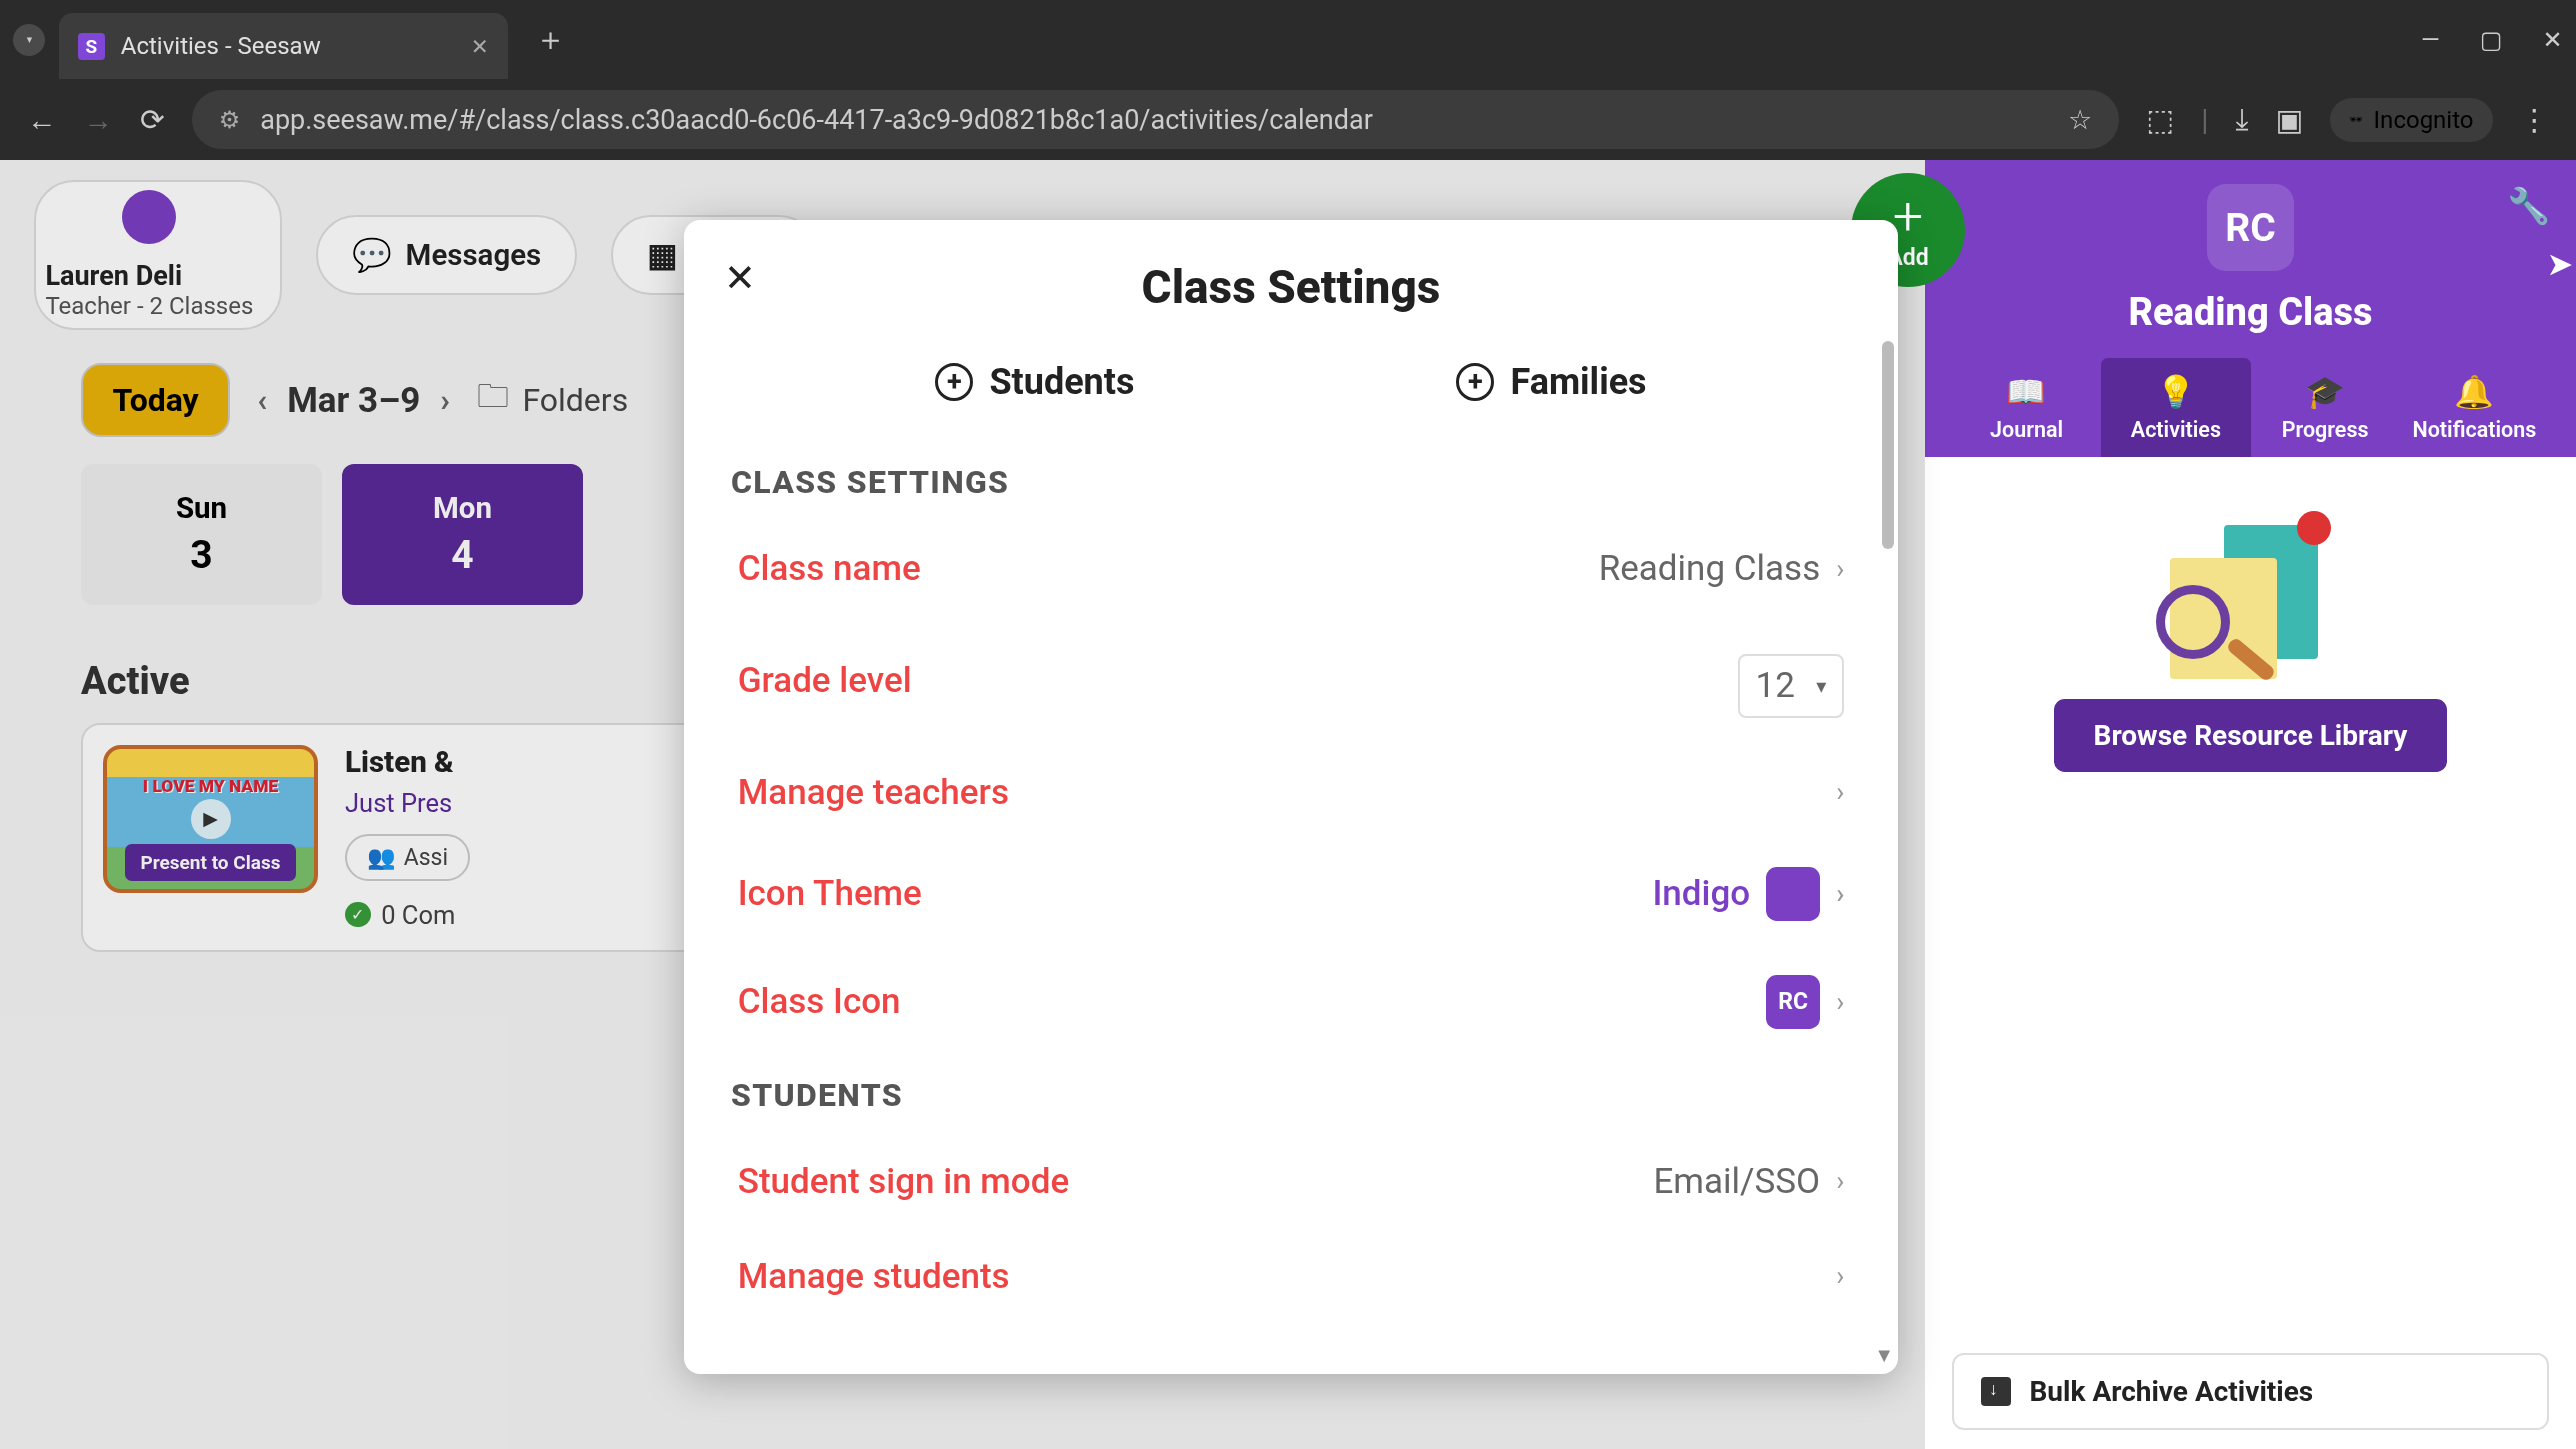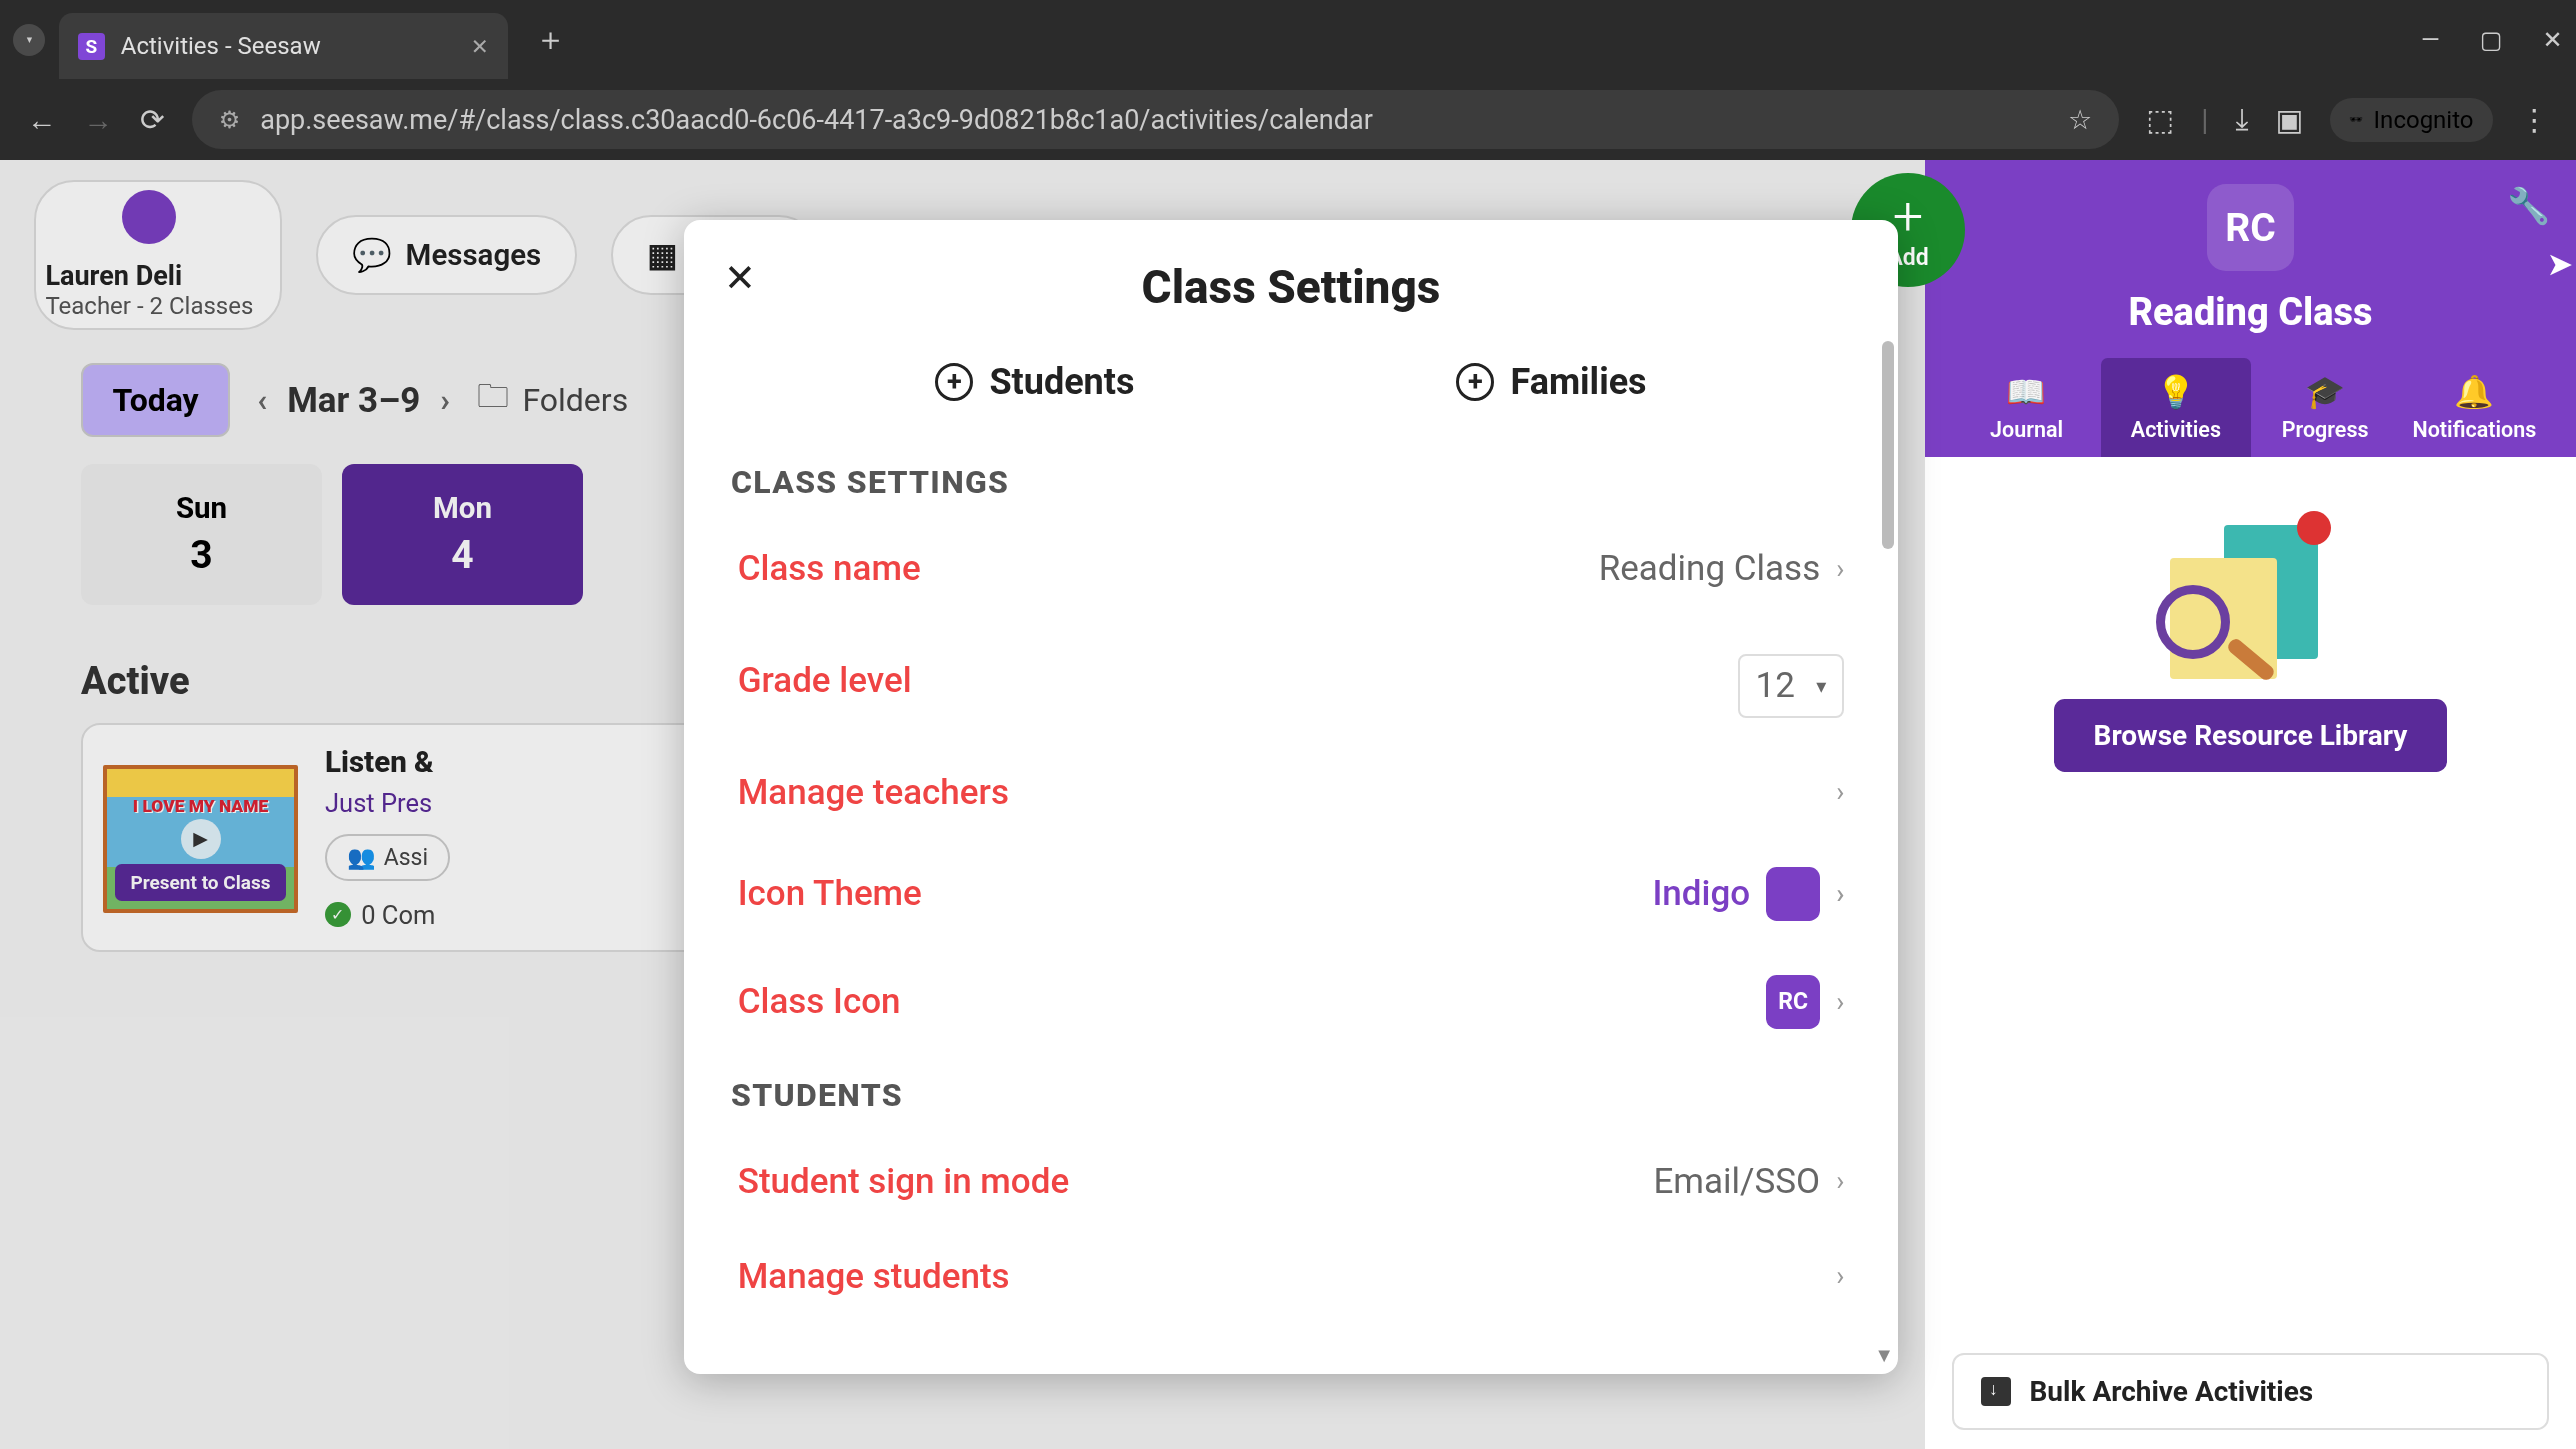--- a/index.html
+++ b/index.html
@@ -31,35 +31,35 @@
 .page { background: #f5f5f5; height: calc(1449px - 160px); position: relative; overflow: hidden; }
 .top-header { display: flex; align-items: center; padding: 20px 34px; gap: 34px; }
 .profile { display: flex; align-items: center; gap: 16px; background: white; border-radius: 40px; padding: 8px 27px 8px 9.4px; border: 2px solid #ddd; flex-direction: column; }
 .avatar { width: 54px; height: 54px; border-radius: 50%; background: #7b3fc4; }
 .profile-info .name { font-size: 27px; font-weight: 700; color: #222; }
 .profile-info .role { font-size: 24px; color: #555; }
 .header-btn { display: flex; align-items: center; gap: 13.4px; background: white; border-radius: 40px; padding: 19px 34px; border: 2px solid #ddd; font-size: 29.5px; font-weight: 600; color: #222; }
 .header-icon-msg { font-size: 32px; }
 
 .toolbar-row { display: flex; align-items: center; padding: 13.4px 81px; gap: 27px; }
-.today-btn { background: #c4b5fd; border: 2.7px solid #ccc; border-radius: 12px; padding: 16px 29.5px; font-size: 32px; font-weight: 700; }
+.today-btn { background: #eab308; border: 2.7px solid #ccc; border-radius: 20px; padding: 16px 29.5px; font-size: 32px; font-weight: 700; }
 .date-nav { display: flex; align-items: center; gap: 20px; font-size: 35px; font-weight: 700; color: #333; }
 .date-nav .chev { font-size: 32px; color: #666; cursor: pointer; }
 .folders { display: flex; align-items: center; gap: 13.4px; font-size: 32px; color: #444; }
 
 .day-tiles { display: flex; gap: 20px; padding: 13.4px 81px; }
 .day-tile { background: #eee; border-radius: 12px; width: 241px; height: 141px; display: flex; flex-direction: column; align-items: center; justify-content: center; gap: 6.7px; }
 .day-tile.active { background: #5a2a99; color: white; }
 .day-name { font-size: 29.5px; font-weight: 700; }
 .day-num { font-size: 39px; font-weight: 700; }
 
 .active-heading { font-size: 38px; font-weight: 800; color: #333; padding: 40px 81px 20px; }
 
 .activity-card { background: white; border: 2px solid #ddd; border-radius: 19px; margin: 0 81px; padding: 20px; display: flex; gap: 27px; width: 678px; }
-.activity-thumb { width: 195px; height: 148px; background: linear-gradient(#ffd84d 0%, #ffd84d 20%, #6dc0e8 20%, #6dc0e8 70%, #7bc36c 70%); border-radius: 2px; position: relative; display: flex; align-items: center; justify-content: center; border: 4px solid #c96c2a; margin-top: 20px; }
+.activity-thumb { width: 215px; height: 148px; background: linear-gradient(#ffd84d 0%, #ffd84d 20%, #6dc0e8 20%, #6dc0e8 70%, #7bc36c 70%); border-radius: 18px; position: relative; display: flex; align-items: center; justify-content: center; border: 4px solid #c96c2a; }
 .activity-thumb .title-overlay { position: absolute; color: #d23; font-weight: 900; font-size: 17.4px; text-shadow: 1.3px 1.3px #fff; top: 27px; }
 .play-icon { width: 40px; height: 40px; background: rgba(255,255,255,0.8); border-radius: 50%; display: flex; align-items: center; justify-content: center; font-size: 19px; color: #333; position: absolute; }
 .present-badge { position: absolute; bottom: 8px; background: #5a2a99; color: white; padding: 6.7px 16px; border-radius: 6.7px; font-size: 19px; font-weight: 700; }
 .activity-meta { flex: 1; }
 .activity-title { font-size: 29.5px; font-weight: 800; color: #222; }
 .activity-sub { font-size: 25.5px; font-weight: 400; color: #5a2a99; margin-top: 9px; }
 .assigned-pill { display: inline-flex; align-items: center; gap: 8px; border: 2px solid #ccc; border-radius: 27px; padding: 8px 20px; font-size: 23px; margin-top: 16px; color: #444; }
 .completed-row { display: flex; align-items: center; gap: 10.7px; margin-top: 19px; font-size: 25.5px; color: #444; }
 .check-icon { width: 25.5px; height: 25.5px; background: #3a9e3a; border-radius: 50%; display: flex; align-items: center; justify-content: center; color: white; font-size: 16px; }
 

